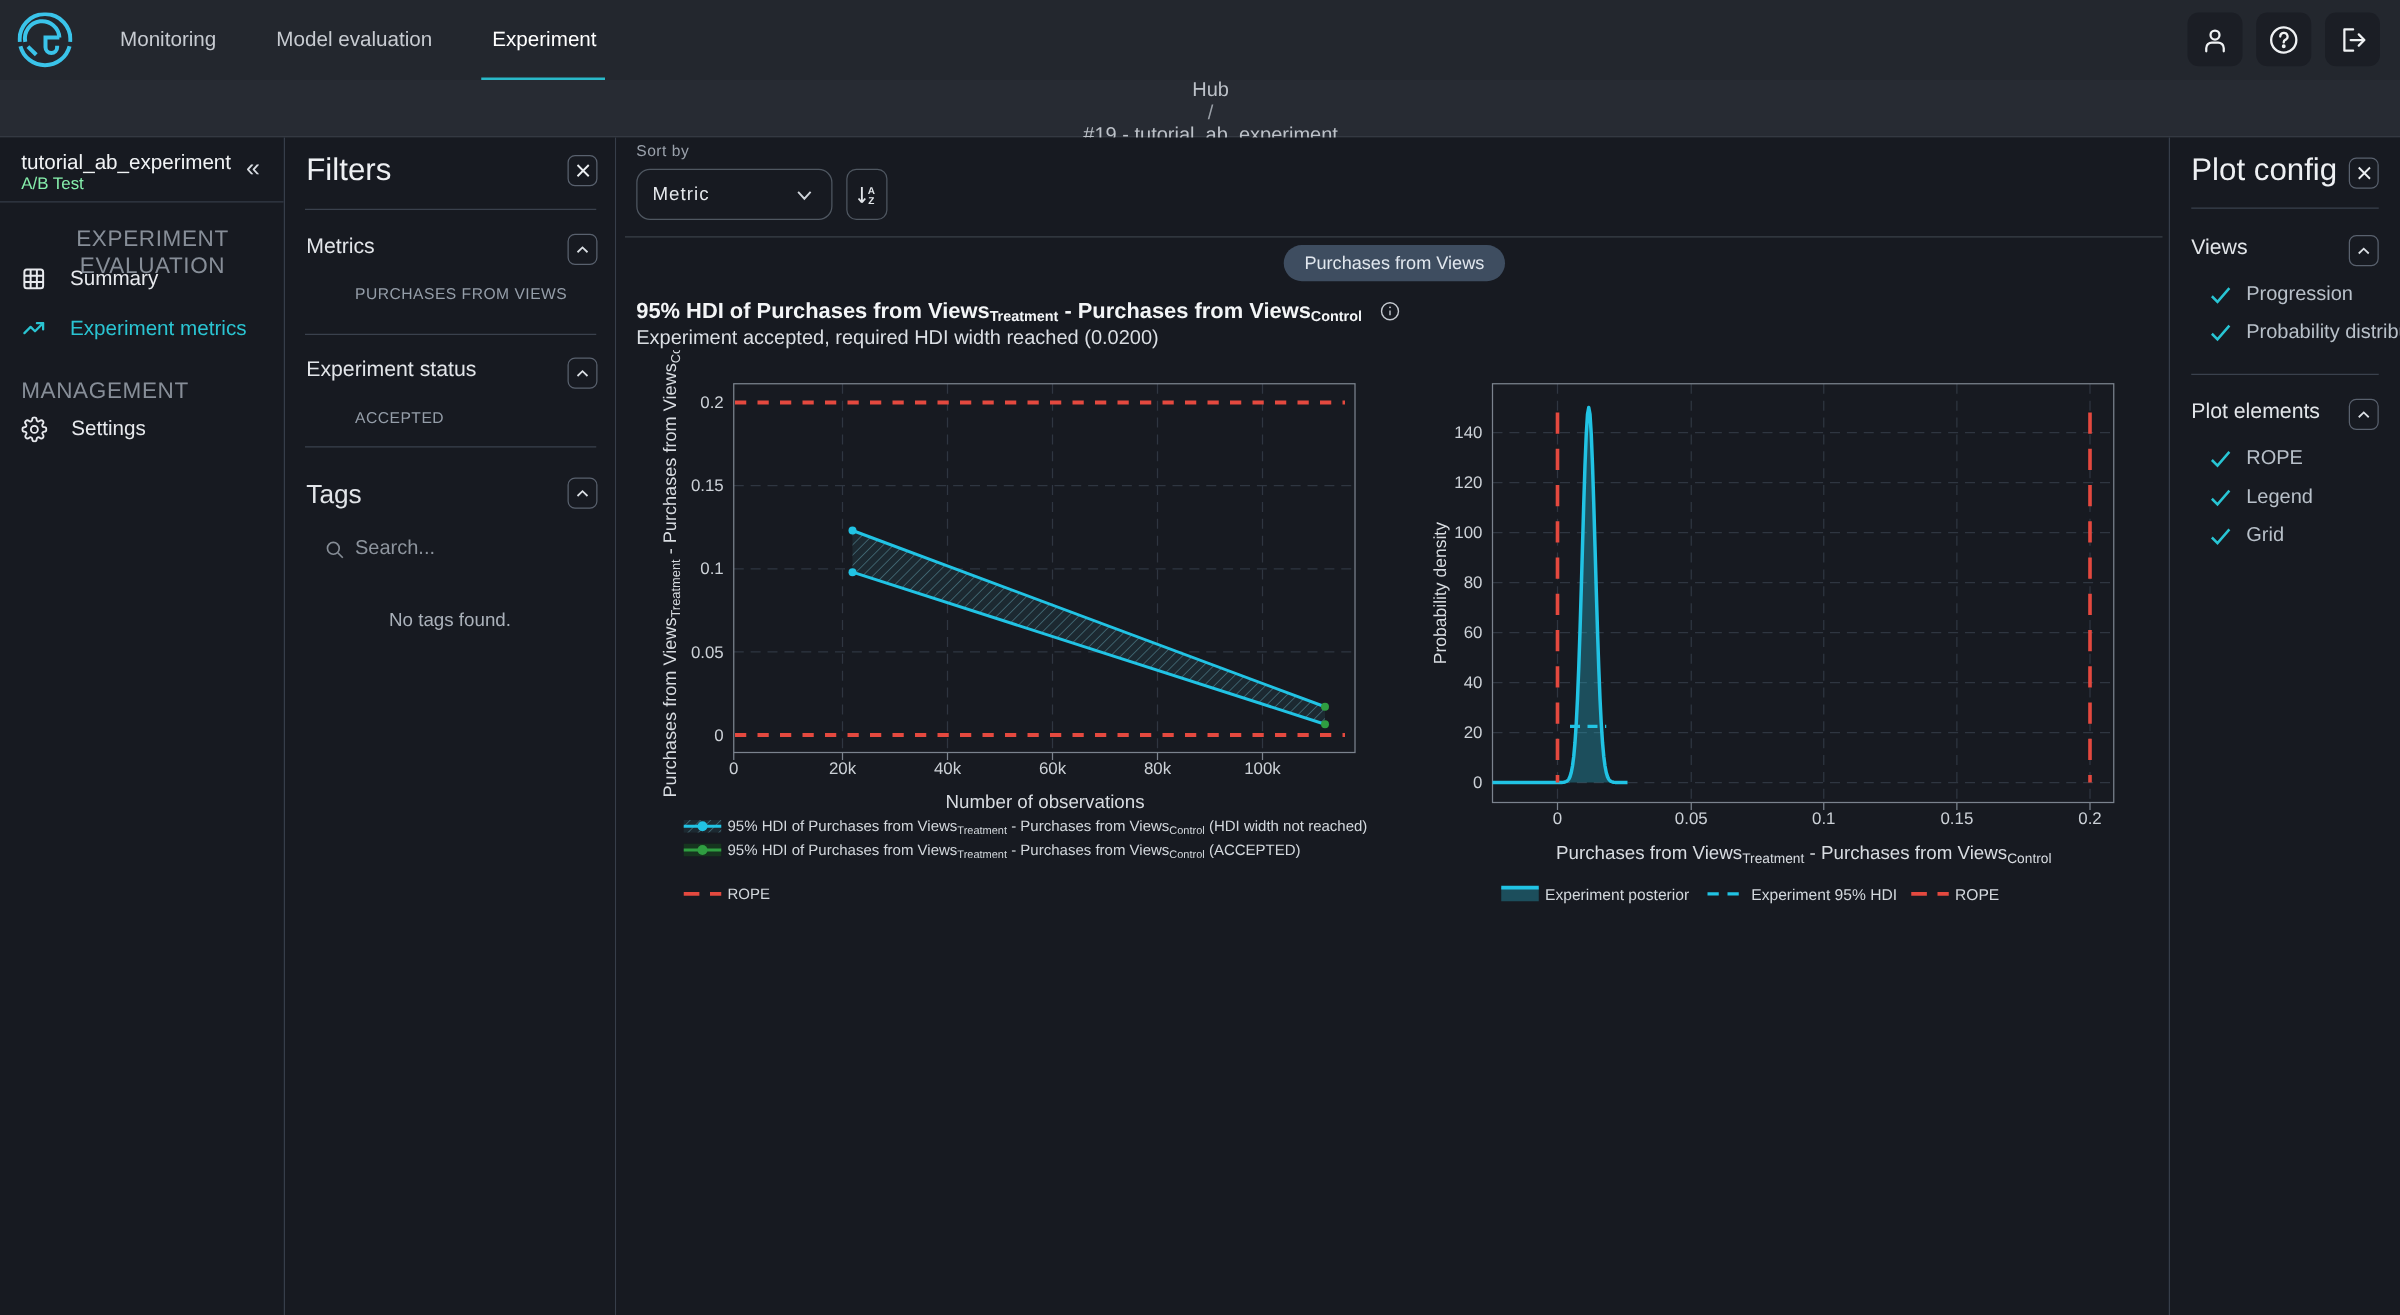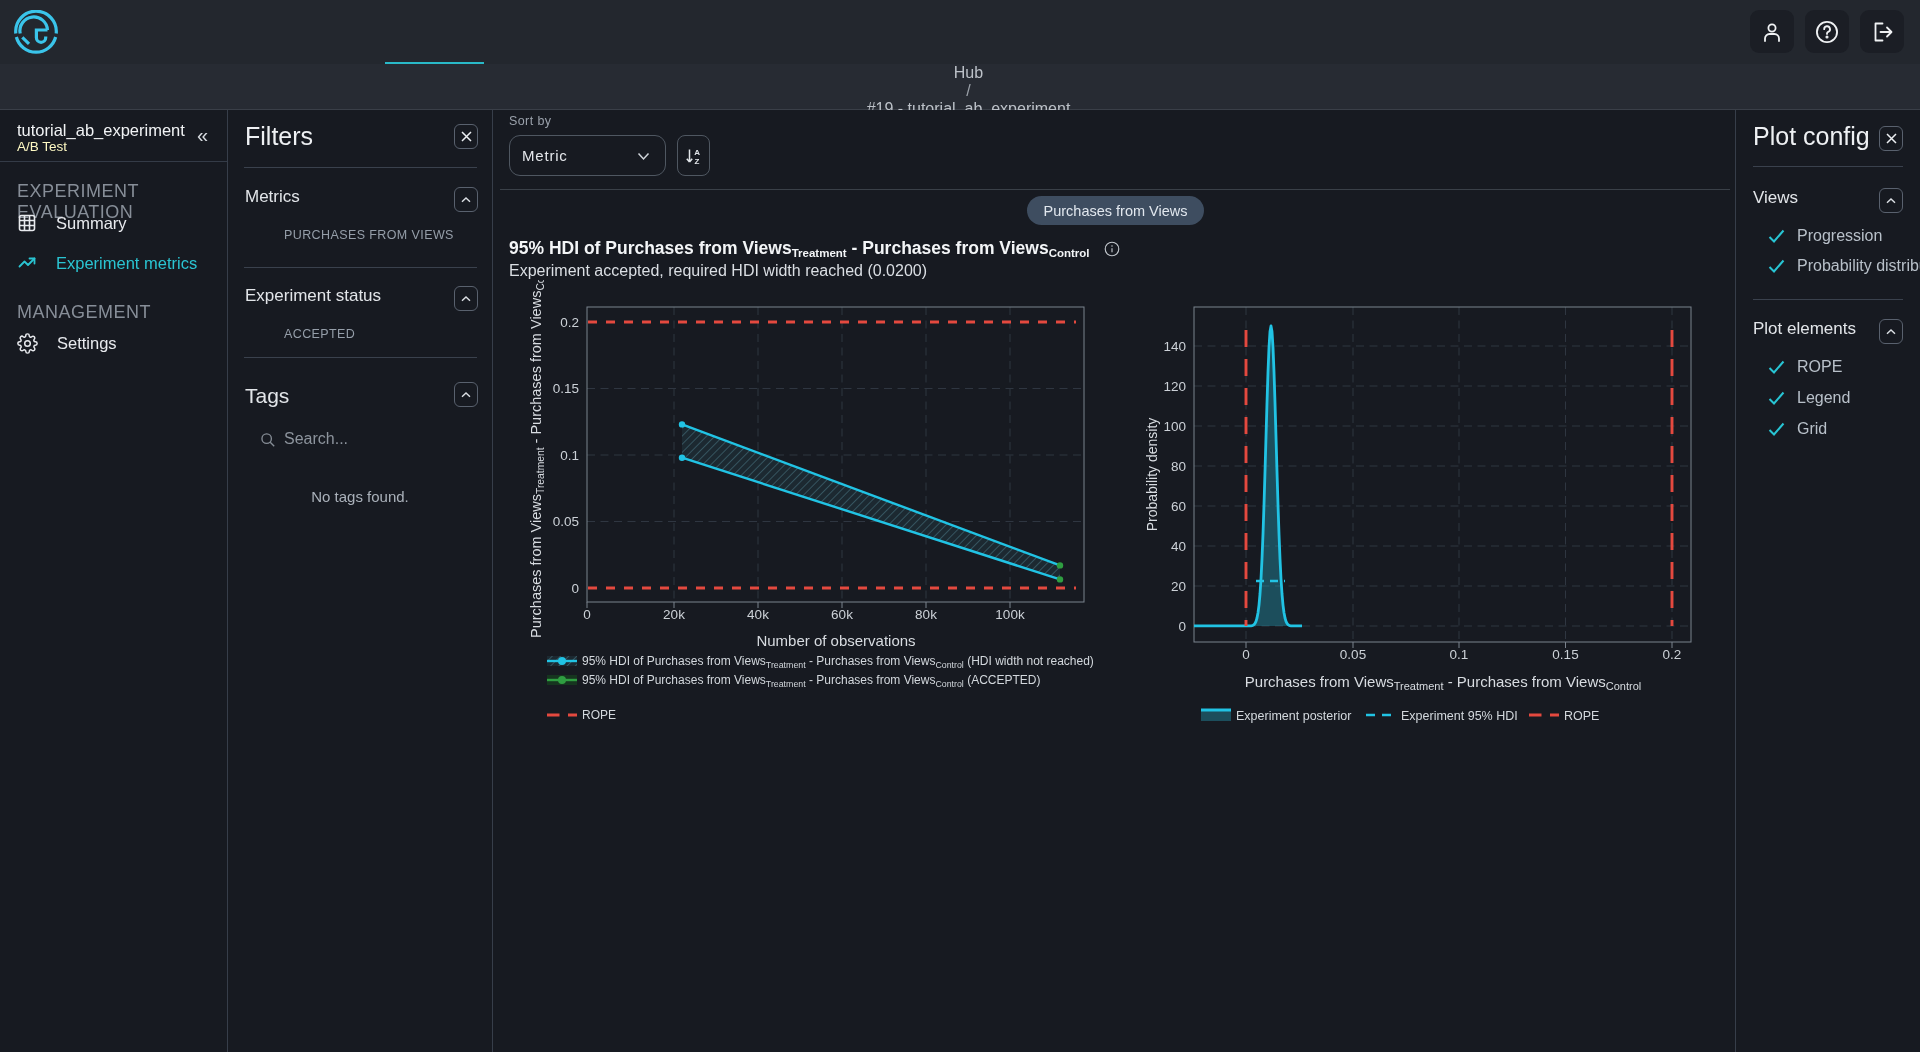--- a/index.html
+++ b/index.html
@@ -11,26 +11,26 @@
 .nav a { display:flex; align-items:center; height:64px; margin-right:48px; font-size:16.5px; color:#c7cbd1; text-decoration:none; }
 .nav a.active { color:#ffffff; }
 .topbtns { position:absolute; right:16px; top:10px; display:flex; }
 .addbtn { height:44px; background:#17757f; color:#fbfdfd; font-size:16px; border:none; border-radius:6px; padding:0 24px; font-family:inherit; margin-right:2px;}
 .iconbtn { width:44px; height:43px; background:#1b1e25; border:none; border-radius:9px; margin-left:11px; display:flex; align-items:center; justify-content:center; }
 
 .crumbbar { position:absolute; left:0; top:64px; width:1920px; height:46px; background:#272b33; border-bottom:1px solid #3a3f48; }
 .crumbbar .in { display:flex; align-items:center; height:45px; padding-left:17px; font-size:16px; color:#bcc1c8;flex-direction:column; }
 .crumbbar span.sep { margin:0 12px; color:#9aa0a8; }
 
-.sidebar { position:absolute; left:0; top:110px; width:227px; height:942px; background:#171a21; }
+.sidebar { position:absolute; left:0; top:110px; width:227px; height:942px; background:#171a21;text-align:center; }
 .filters { position:absolute; left:227px; top:110px; width:266px; height:942px; background:#171a21; border-left:1px solid #373e4a; border-right:1px solid #373e4a; }
 .mainc { position:absolute; left:493px; top:110px; width:1242px; height:942px; background:#171a21; }
 .plotcfg { position:absolute; left:1735px; top:110px; width:185px; height:942px; background:#171a21; border-left:1px solid #373e4a; overflow:hidden; }
 .sb-title { font-size:16.5px; color:#f1f3f5; }
-.sb-sub { font-size:13.5px; color:#fef9c3; margin-top:5px; }
+.sb-sub { font-size:13.5px; color:#86efac; margin-top:5px; }
 .sb-collapse { position:absolute; right:23px; top:22px; color:#d9dde2; font-size:20px; letter-spacing:-3px;}
 .sb-section { font-size:18px; color:#878e98; letter-spacing:0.5px;}
 .sb-item { display:flex; align-items:center; height:24px; font-size:16.5px; color:#e8eaee; }
 .sb-item svg { margin-right:19px; }
 .sb-item.active { color:#2ac4d2; }
 .sqbtn { width:24px; height:25px; background:transparent; border:1px solid #59616e; border-radius:6px; color:#dbdfe4; display:flex; align-items:center; justify-content:center; }
 .fl-val { font-size:12.5px; color:#959ea9; letter-spacing:0.4px; }
 
 .sortby { position:absolute; left:16px; top:4px; font-size:12.5px; color:#9aa1ab; letter-spacing:0.4px; }
 .selbox { position:absolute; left:16px; top:25px; width:157px; height:41px; border:1px solid #4f5761; border-radius:11px; color:#e4e7eb; font-size:15px; letter-spacing:0.8px; display:flex; align-items:center; padding-left:12px; }
@@ -47,20 +47,25 @@
 </head>
 <body>
 <div class="topbar">
   <svg class="logo" width="44" height="46" viewBox="0 0 44 46" fill="none" stroke="#3ac4ea" stroke-width="3.2">
     <path d="M1.8 23.5 A20.3 20.3 0 1 1 42.2 23.5"></path>
     <path d="M2.35 27 A20.3 20.3 0 0 0 41.65 27"></path>
     <path d="M6.2 23.5 A13.8 13.8 0 1 1 33.5 20"></path>
     <path d="M33.5 20 H22.4 V27.7 A4.65 4.65 0 0 0 31.7 27.7 V26.6"></path>
     <path d="M8.3 27.3 L15 33.8"></path>
   </svg>
+  <nav class="nav">
+    <a>Monitoring</a>
+    <a>Model evaluation</a>
+    <a class="active">Experiment</a>
+  </nav>
   <div style="position:absolute;left:385px;top:62px;width:99px;height:3px;background:#29b9c8;"></div>
   <div class="topbtns">
     <button class="iconbtn">
         <svg width="24" height="24" viewBox="0 0 24 24" fill="none" stroke="#f0f2f4" stroke-width="1.8" stroke-linecap="round">
           <circle cx="12" cy="8" r="3.6"></circle>
           <path d="M5 21 v-2.5 a4.5 4.5 0 0 1 4.5-4.5 h5 a4.5 4.5 0 0 1 4.5 4.5 V21"></path>
         </svg>
       </button>
     <button class="iconbtn">
         <svg width="26" height="26" viewBox="0 0 24 24" fill="none" stroke="#f0f2f4" stroke-width="1.7" stroke-linecap="round">

